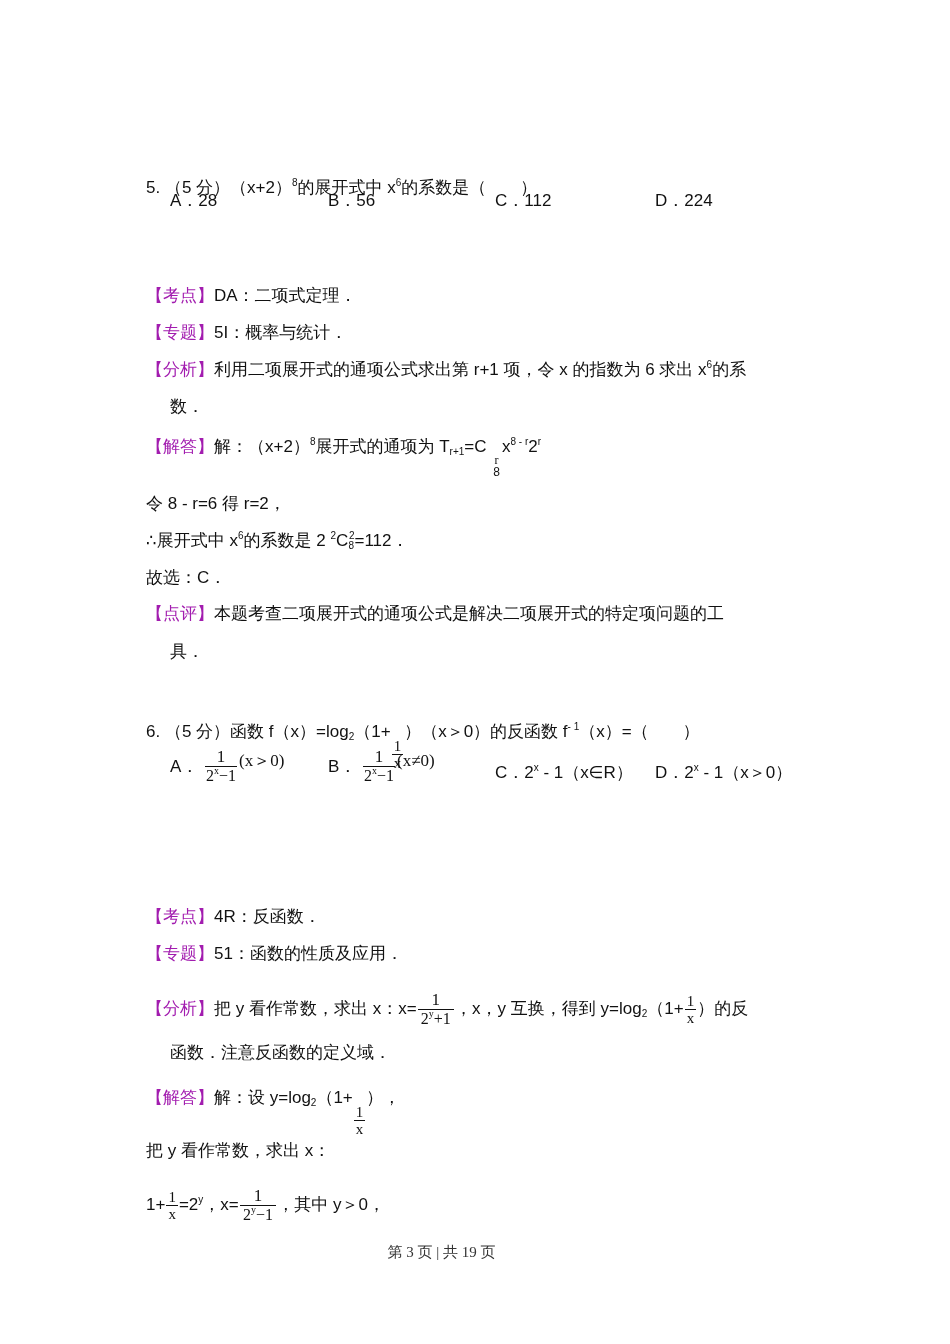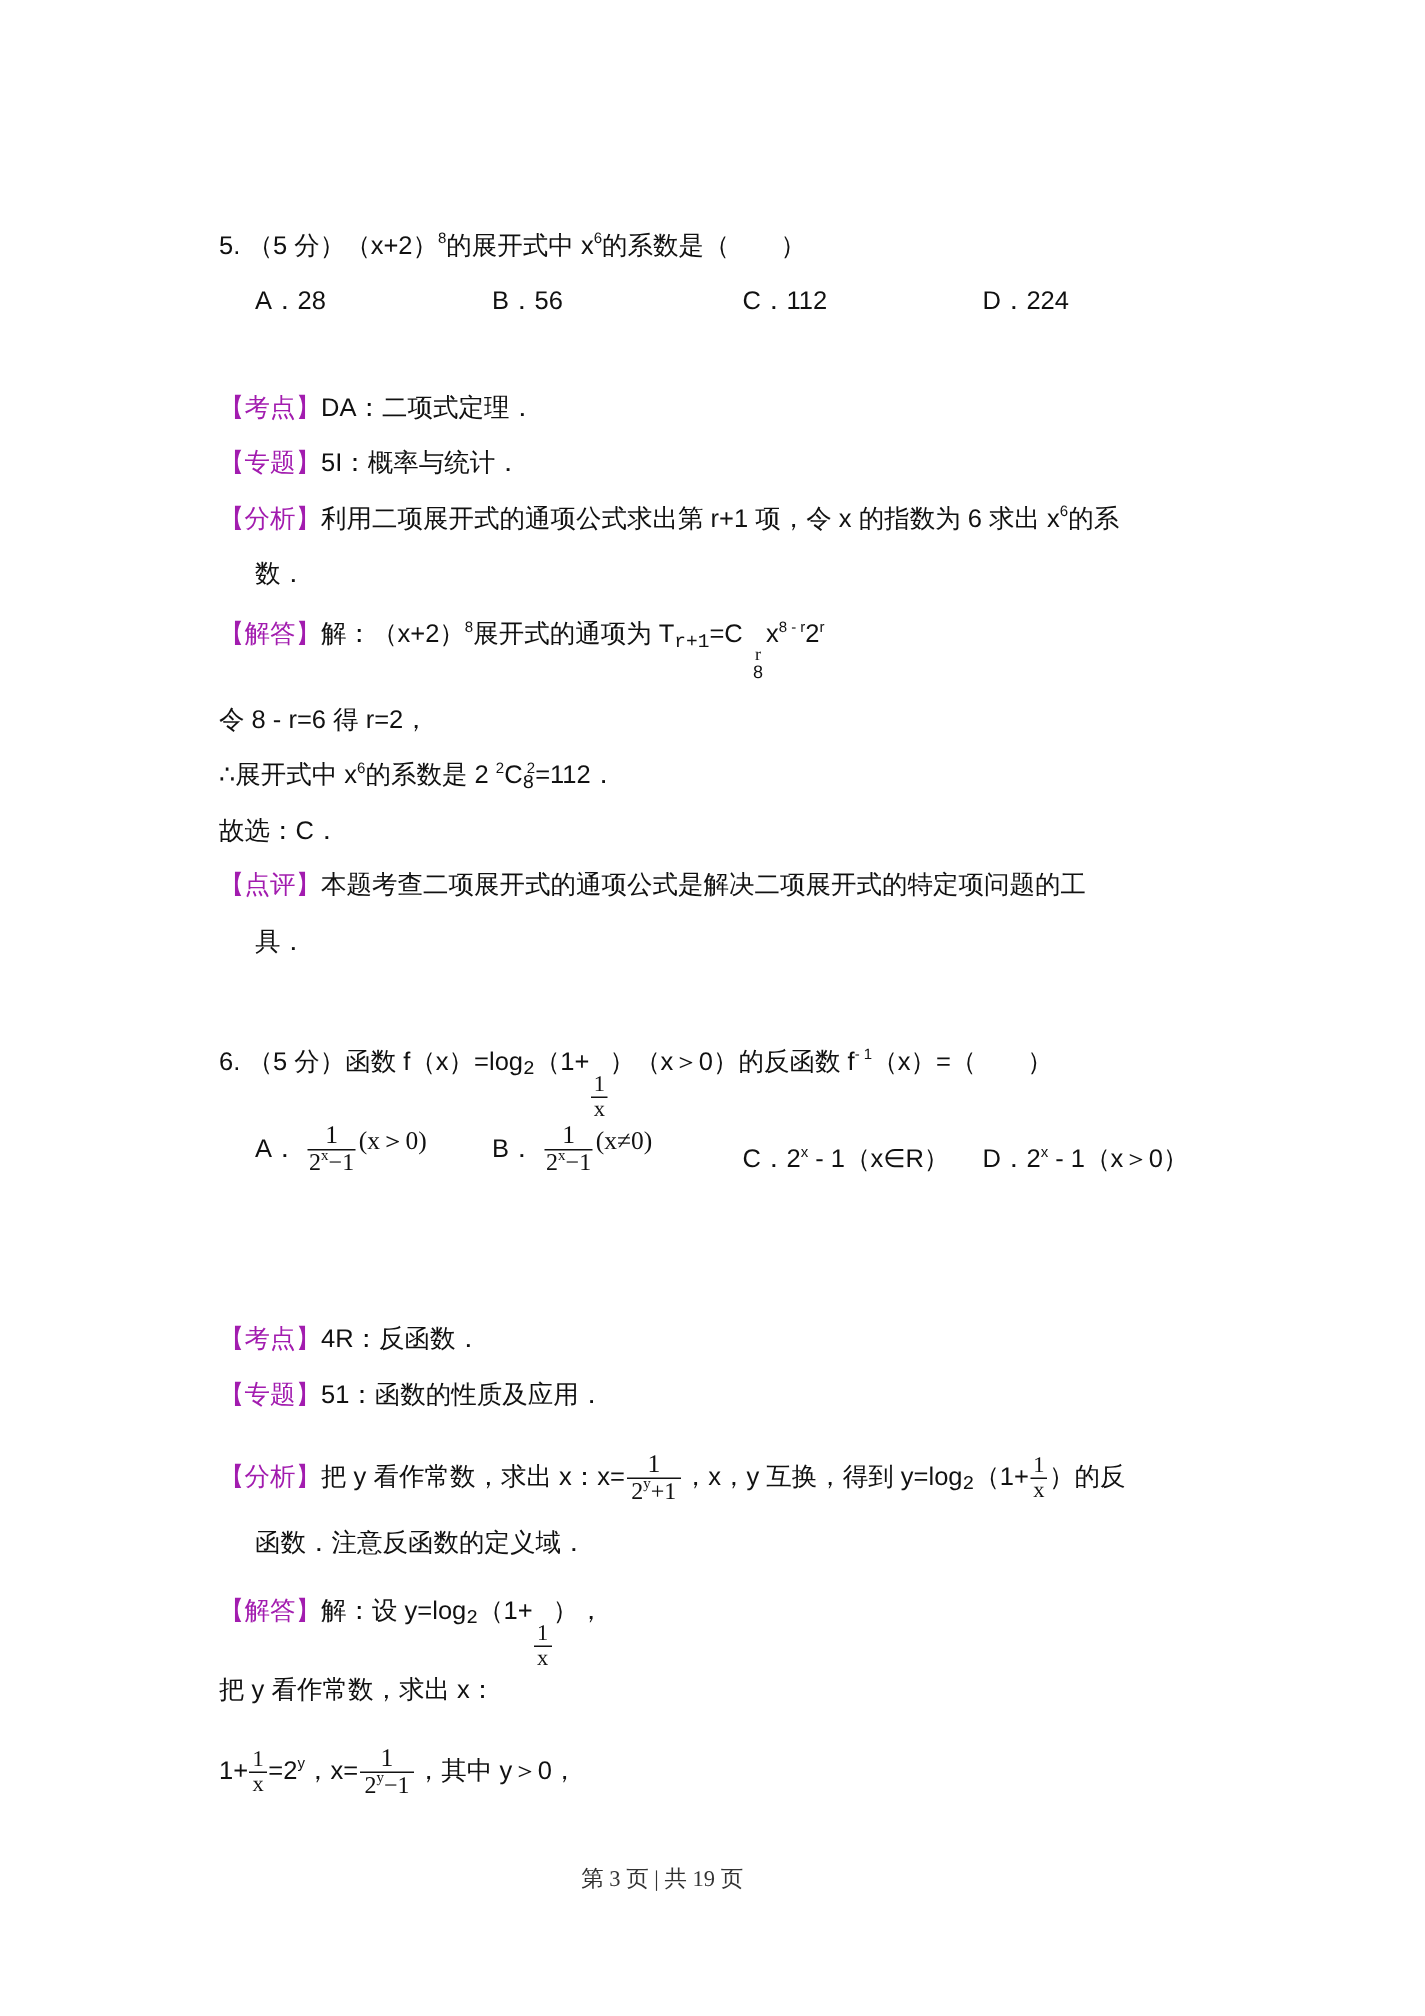--- a/index.html
+++ b/index.html
@@ -5,25 +5,25 @@
     html, body { margin: 0; padding: 0; }
     body {
       width: 950px; height: 1344px;
       background: #ffffff;
       position: relative;
       font-family: "Liberation Sans", "DejaVu Sans", sans-serif;
       color: #111111;
       font-size: 17px;
       overflow: hidden;
     }
-    .abs { position: absolute; white-space: nowrap; line-height: 22px; }
+    .abs { position: absolute; white-space: nowrap; line-height: 22px; margin-top: 24px; }
     .serif { font-family: "Liberation Serif", "DejaVu Serif", serif; }
     .tag { color: #a21caf; font-family: "Liberation Serif", "DejaVu Serif", serif; }
     sup { font-size: 10px; vertical-align: 7px; line-height: 0; }
-    sub { font-size: 13px; vertical-align: -3px; line-height: 0; font-family: Liberation Mono, monospace; }
+    sub { font-size: 10px; vertical-align: -3px; line-height: 0; }
     .frac {
       display: inline-flex; flex-direction: column; align-items: center;
       vertical-align: middle; font-family: "Liberation Serif", "DejaVu Serif", serif;
       line-height: 18px; margin: 0 1px;
     }
     .frac .num { border-bottom: 1px solid #111; padding: 0 2px; font-size: 17px; }
     .frac .den { font-size: 16px; padding: 0 2px; }
     .frac.small .num, .frac.small .den { font-size: 15px; line-height: 16px; }
     .opt { position: absolute; line-height: 22px; white-space: nowrap; }
     .footer { position: absolute; top: 1243px; left: 0; width: 883px; text-align: center;

